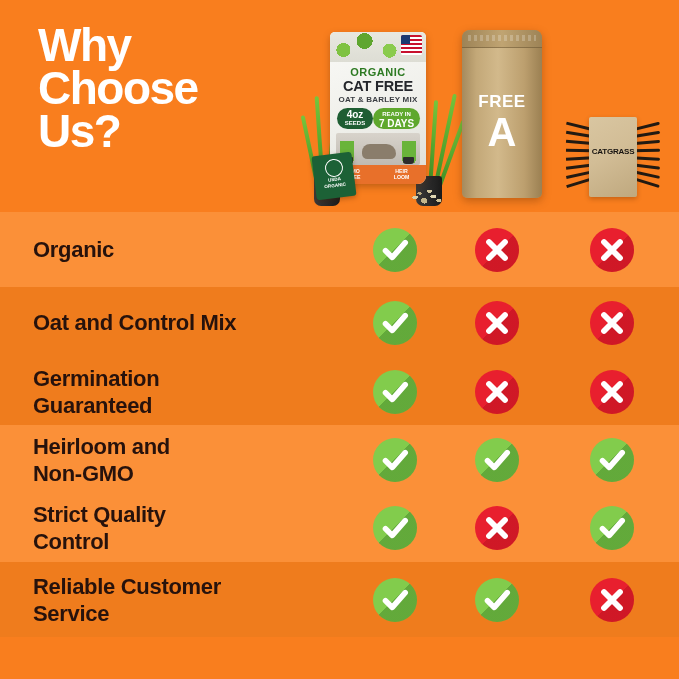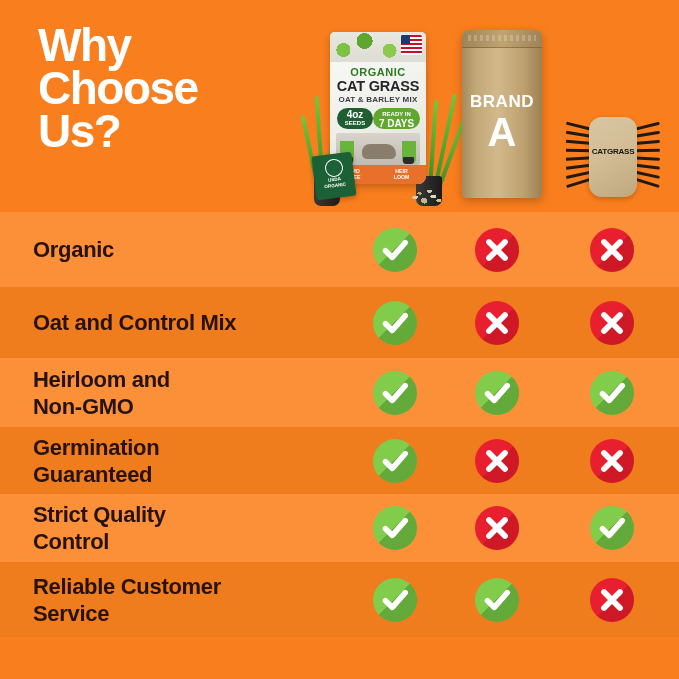--- a/index.html
+++ b/index.html
@@ -308,21 +308,21 @@
     height: 3px;
     background: #221A12;
     border-radius: 0 2px 2px 0;
   }
   .prod3 .packet {
     position: absolute;
     left: 23px; top: 0;
     width: 48px; height: 80px;
     background: linear-gradient(150deg, #D8C5A0 0%, #C9B храбр 0%, #CDB храбр 0%, #D3BE99 40%, #BFA87E 100%);
     background: linear-gradient(150deg, #D9C6A1 0%, #D2BD96 45%, #BFA87E 100%);
-    border-radius: 13px;
+    border-radius: 2px;
     box-shadow: 0 2px 5px rgba(80,35,0,.3);
   }
   .prod3 .packet .pktxt {
     position: absolute;
     left: 0; top: 30px; width: 48px;
     text-align: center;
     color: #171310;
     font-size: 8px;
     font-weight: bold;
     letter-spacing: -.2px;
@@ -433,21 +433,21 @@
       </div>
       <div class="p1-pot-r"></div>
 
       <div class="p1-bag">
         <div class="p1-topimg"></div>
         <div class="p1-usa">
           <div class="stripes"></div>
           <div class="canton"></div>
         </div>
         <div class="p1-title1">ORGANIC</div>
-        <div class="p1-title2">CAT GRASS</div>
+        <div class="p1-title2">CAT FREE</div>
         <div class="p1-title3">OAT &amp; BARLEY MIX</div>
 
         <div class="p1-badge-seeds">
           <div class="b1">4oz</div>
           <div class="b2">SEEDS</div>
         </div>
         <div class="p1-badge-days">
           <div class="b1">READY IN</div>
           <div class="b2">7 DAYS</div>
         </div>
@@ -471,21 +471,21 @@
       <div class="p1-tag">
         <div class="ring"></div>
         <div class="tagtxt" style="white-space:pre-line">USDA
 ORGANIC</div>
       </div>
       <div class="p1-seeds"></div>
     </div>
 
     <div class="prod2">
       <div class="seal"></div>
-      <div class="brandline">BRAND</div>
+      <div class="brandline">FREE</div>
       <div class="brandletter">A</div>
     </div>
 
     <div class="prod3">
       <div class="fanl">
         <div class="spike" style="top:2px;transform:rotate(14deg);"></div>
         <div class="spike" style="top:10px;transform:rotate(9deg);"></div>
         <div class="spike" style="top:18px;transform:rotate(5deg);"></div>
         <div class="spike" style="top:26px;transform:rotate(1deg);"></div>
         <div class="spike" style="top:34px;transform:rotate(-3deg);"></div>
@@ -549,20 +549,44 @@
             </svg>
           </div>
           <div class="mark c2 no">
             <div class="wedge"></div>
             <svg class="glyph" viewBox="0 0 44 44">
               <path d="M14 14 L30 30 M30 14 L14 30" fill="none" stroke="#ffffff" stroke-width="5.8" stroke-linecap="round"></path>
             </svg>
           </div>
         </div>
       </div>
+      <div class="row dark" style="height: 67px;">
+        <div class="row-label">Germination
+Guaranteed</div>
+        <div class="cells">
+          <div class="mark c0 yes">
+            <div class="wedge"></div>
+            <svg class="glyph" viewBox="0 0 44 44">
+              <path d="M12.5 22.8 L19.3 29.4 L32.2 14.6" fill="none" stroke="#ffffff" stroke-width="5.6" stroke-linecap="round" stroke-linejoin="round"></path>
+            </svg>
+          </div>
+          <div class="mark c1 no">
+            <div class="wedge"></div>
+            <svg class="glyph" viewBox="0 0 44 44">
+              <path d="M14 14 L30 30 M30 14 L14 30" fill="none" stroke="#ffffff" stroke-width="5.8" stroke-linecap="round"></path>
+            </svg>
+          </div>
+          <div class="mark c2 no">
+            <div class="wedge"></div>
+            <svg class="glyph" viewBox="0 0 44 44">
+              <path d="M14 14 L30 30 M30 14 L14 30" fill="none" stroke="#ffffff" stroke-width="5.8" stroke-linecap="round"></path>
+            </svg>
+          </div>
+        </div>
+      </div>
       <div class="row light" style="height: 69px;">
         <div class="row-label">Heirloom and
 Non-GMO</div>
         <div class="cells">
           <div class="mark c0 yes">
             <div class="wedge"></div>
             <svg class="glyph" viewBox="0 0 44 44">
               <path d="M12.5 22.8 L19.3 29.4 L32.2 14.6" fill="none" stroke="#ffffff" stroke-width="5.6" stroke-linecap="round" stroke-linejoin="round"></path>
             </svg>
           </div>
@@ -573,44 +597,20 @@
             </svg>
           </div>
           <div class="mark c2 yes">
             <div class="wedge"></div>
             <svg class="glyph" viewBox="0 0 44 44">
               <path d="M12.5 22.8 L19.3 29.4 L32.2 14.6" fill="none" stroke="#ffffff" stroke-width="5.6" stroke-linecap="round" stroke-linejoin="round"></path>
             </svg>
           </div>
         </div>
       </div>
-      <div class="row dark" style="height: 67px;">
-        <div class="row-label">Germination
-Guaranteed</div>
-        <div class="cells">
-          <div class="mark c0 yes">
-            <div class="wedge"></div>
-            <svg class="glyph" viewBox="0 0 44 44">
-              <path d="M12.5 22.8 L19.3 29.4 L32.2 14.6" fill="none" stroke="#ffffff" stroke-width="5.6" stroke-linecap="round" stroke-linejoin="round"></path>
-            </svg>
-          </div>
-          <div class="mark c1 no">
-            <div class="wedge"></div>
-            <svg class="glyph" viewBox="0 0 44 44">
-              <path d="M14 14 L30 30 M30 14 L14 30" fill="none" stroke="#ffffff" stroke-width="5.8" stroke-linecap="round"></path>
-            </svg>
-          </div>
-          <div class="mark c2 no">
-            <div class="wedge"></div>
-            <svg class="glyph" viewBox="0 0 44 44">
-              <path d="M14 14 L30 30 M30 14 L14 30" fill="none" stroke="#ffffff" stroke-width="5.8" stroke-linecap="round"></path>
-            </svg>
-          </div>
-        </div>
-      </div>
       <div class="row light" style="height: 68px;">
         <div class="row-label">Strict Quality
 Control</div>
         <div class="cells">
           <div class="mark c0 yes">
             <div class="wedge"></div>
             <svg class="glyph" viewBox="0 0 44 44">
               <path d="M12.5 22.8 L19.3 29.4 L32.2 14.6" fill="none" stroke="#ffffff" stroke-width="5.6" stroke-linecap="round" stroke-linejoin="round"></path>
             </svg>
           </div>

